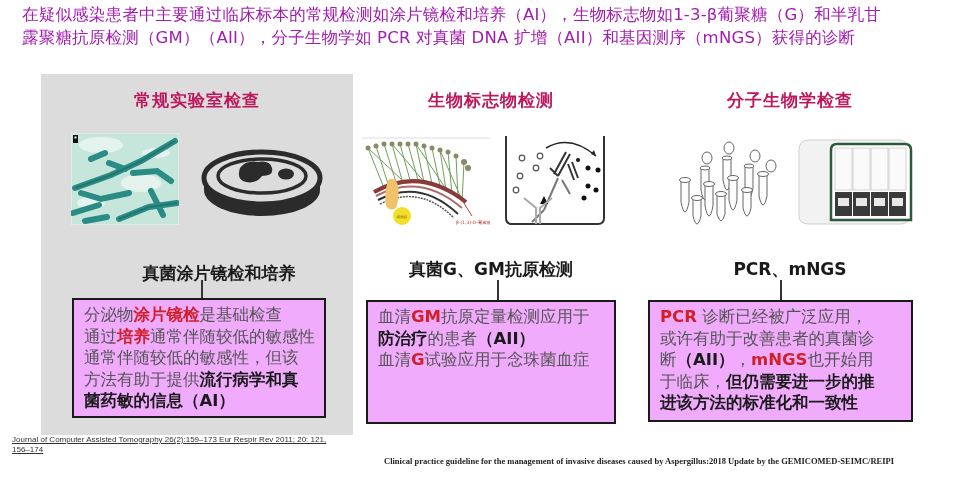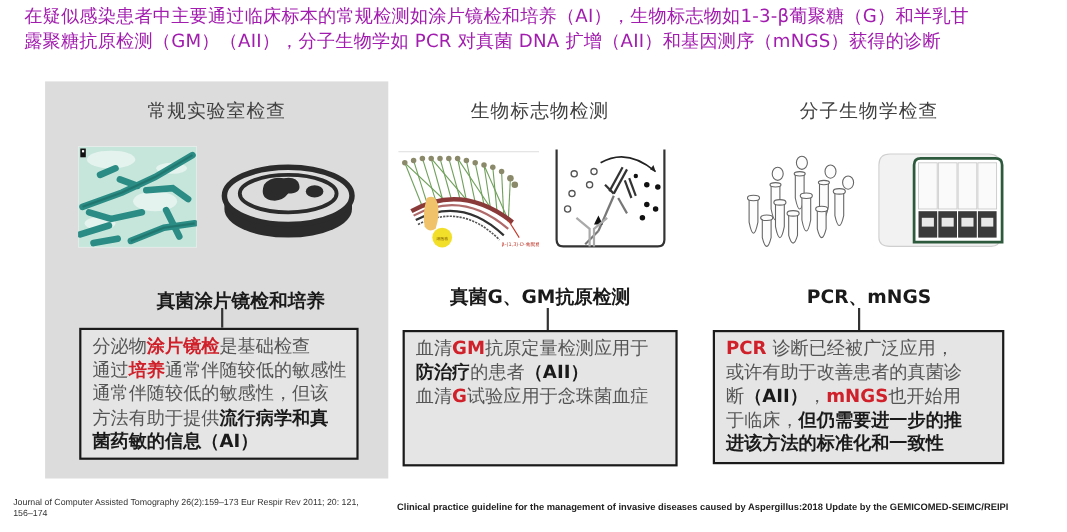--- a/index.html
+++ b/index.html
@@ -10,44 +10,44 @@
       position: absolute; left: 22px; top: 3px; width: 940px;
       font-size: 16.5px; line-height: 23px; color: #a21caf; letter-spacing: 0.2px;
     }
 
     .panel-bg {
       position: absolute; left: 41px; top: 74px; width: 312px; height: 361px;
       background: #dcdcdc;
     }
 
     .col-title {
-      position: absolute; font-size: 17px; font-weight: normal; color: #404040;
+      position: absolute; font-size: 17px; font-weight: bold; color: #be185d;
       text-align: center; letter-spacing: 1px;
     }
     .sub-title {
       position: absolute; font-size: 17px; font-weight: bold; color: #1a1a1a;
       text-align: center; white-space: nowrap;
     }
     .connector {
       position: absolute; width: 1.5px; background: #333;
     }
     .textbox {
-      position: absolute; border: 2.5px solid #1a1a1a; background: #e5e5e5;
+      position: absolute; border: 2.5px solid #1a1a1a; background: #f0abfc;
       font-size: 16.5px; line-height: 21.5px; color: #555; padding: 4px 8px 0 10px;
     }
     .textbox .red { color: #d0202a; font-weight: bold; }
     .textbox .bold { color: #1a1a1a; font-weight: bold; }
 
     .footer-left {
-      position: absolute; left: 12px; top: 452px; width: 330px;
-      font-family: "Liberation Sans", sans-serif; font-size: 8px; line-height: 10px; color: #333;
+      position: absolute; left: 12px; top: 435px; width: 330px;
+      font-family: "Liberation Sans", sans-serif; font-size: 8px; line-height: 10px; color: #333; text-decoration: underline;
     }
     .footer-right {
-      position: absolute; left: 361px; top: 456px;
-      font-family: Liberation Sans, sans-serif; font-size: 8.5px; font-weight: bold; color: #222;
+      position: absolute; left: 384px; top: 456px;
+      font-family: Liberation Serif, serif; font-size: 8.5px; font-weight: bold; color: #222;
       white-space: nowrap;
     }
 
     .illus { position: absolute; }
   </style>
 </head>
 <body>
 
 <div class="intro">
   <div>在疑似感染患者中主要通过临床标本的常规检测如涂片镜检和培养（AI），生物标志物如1-3-β葡聚糖（G）和半乳甘</div>

